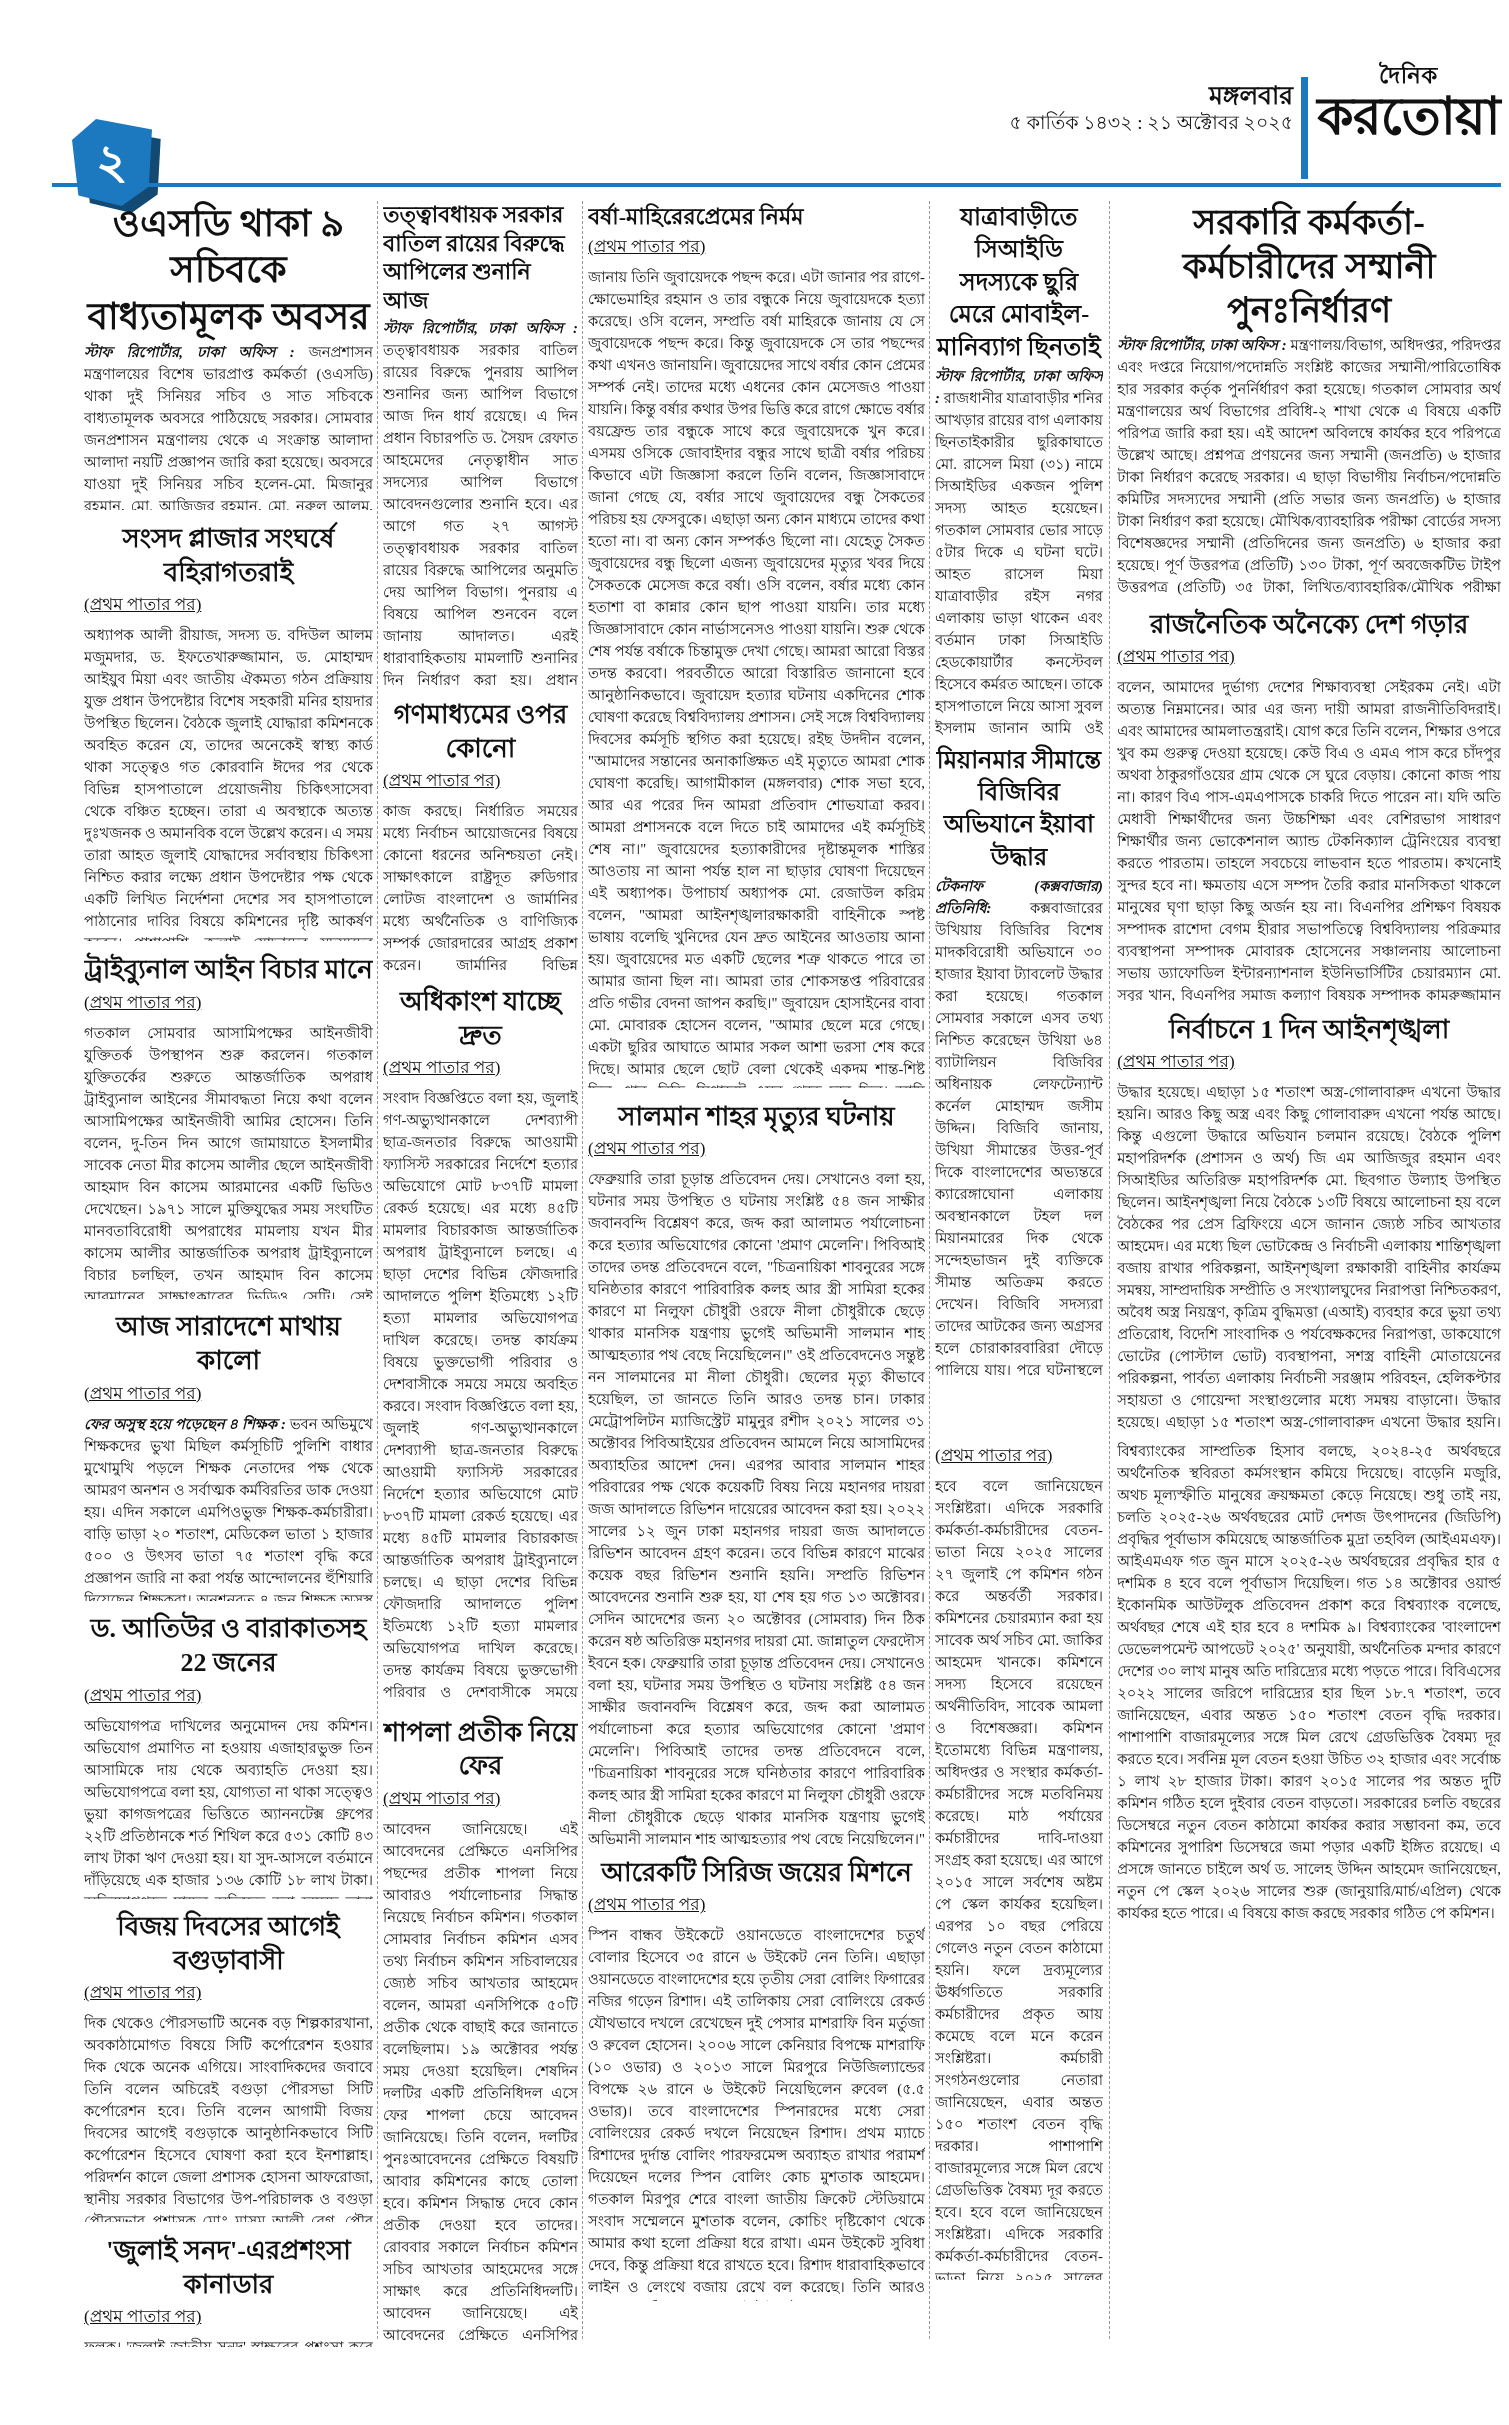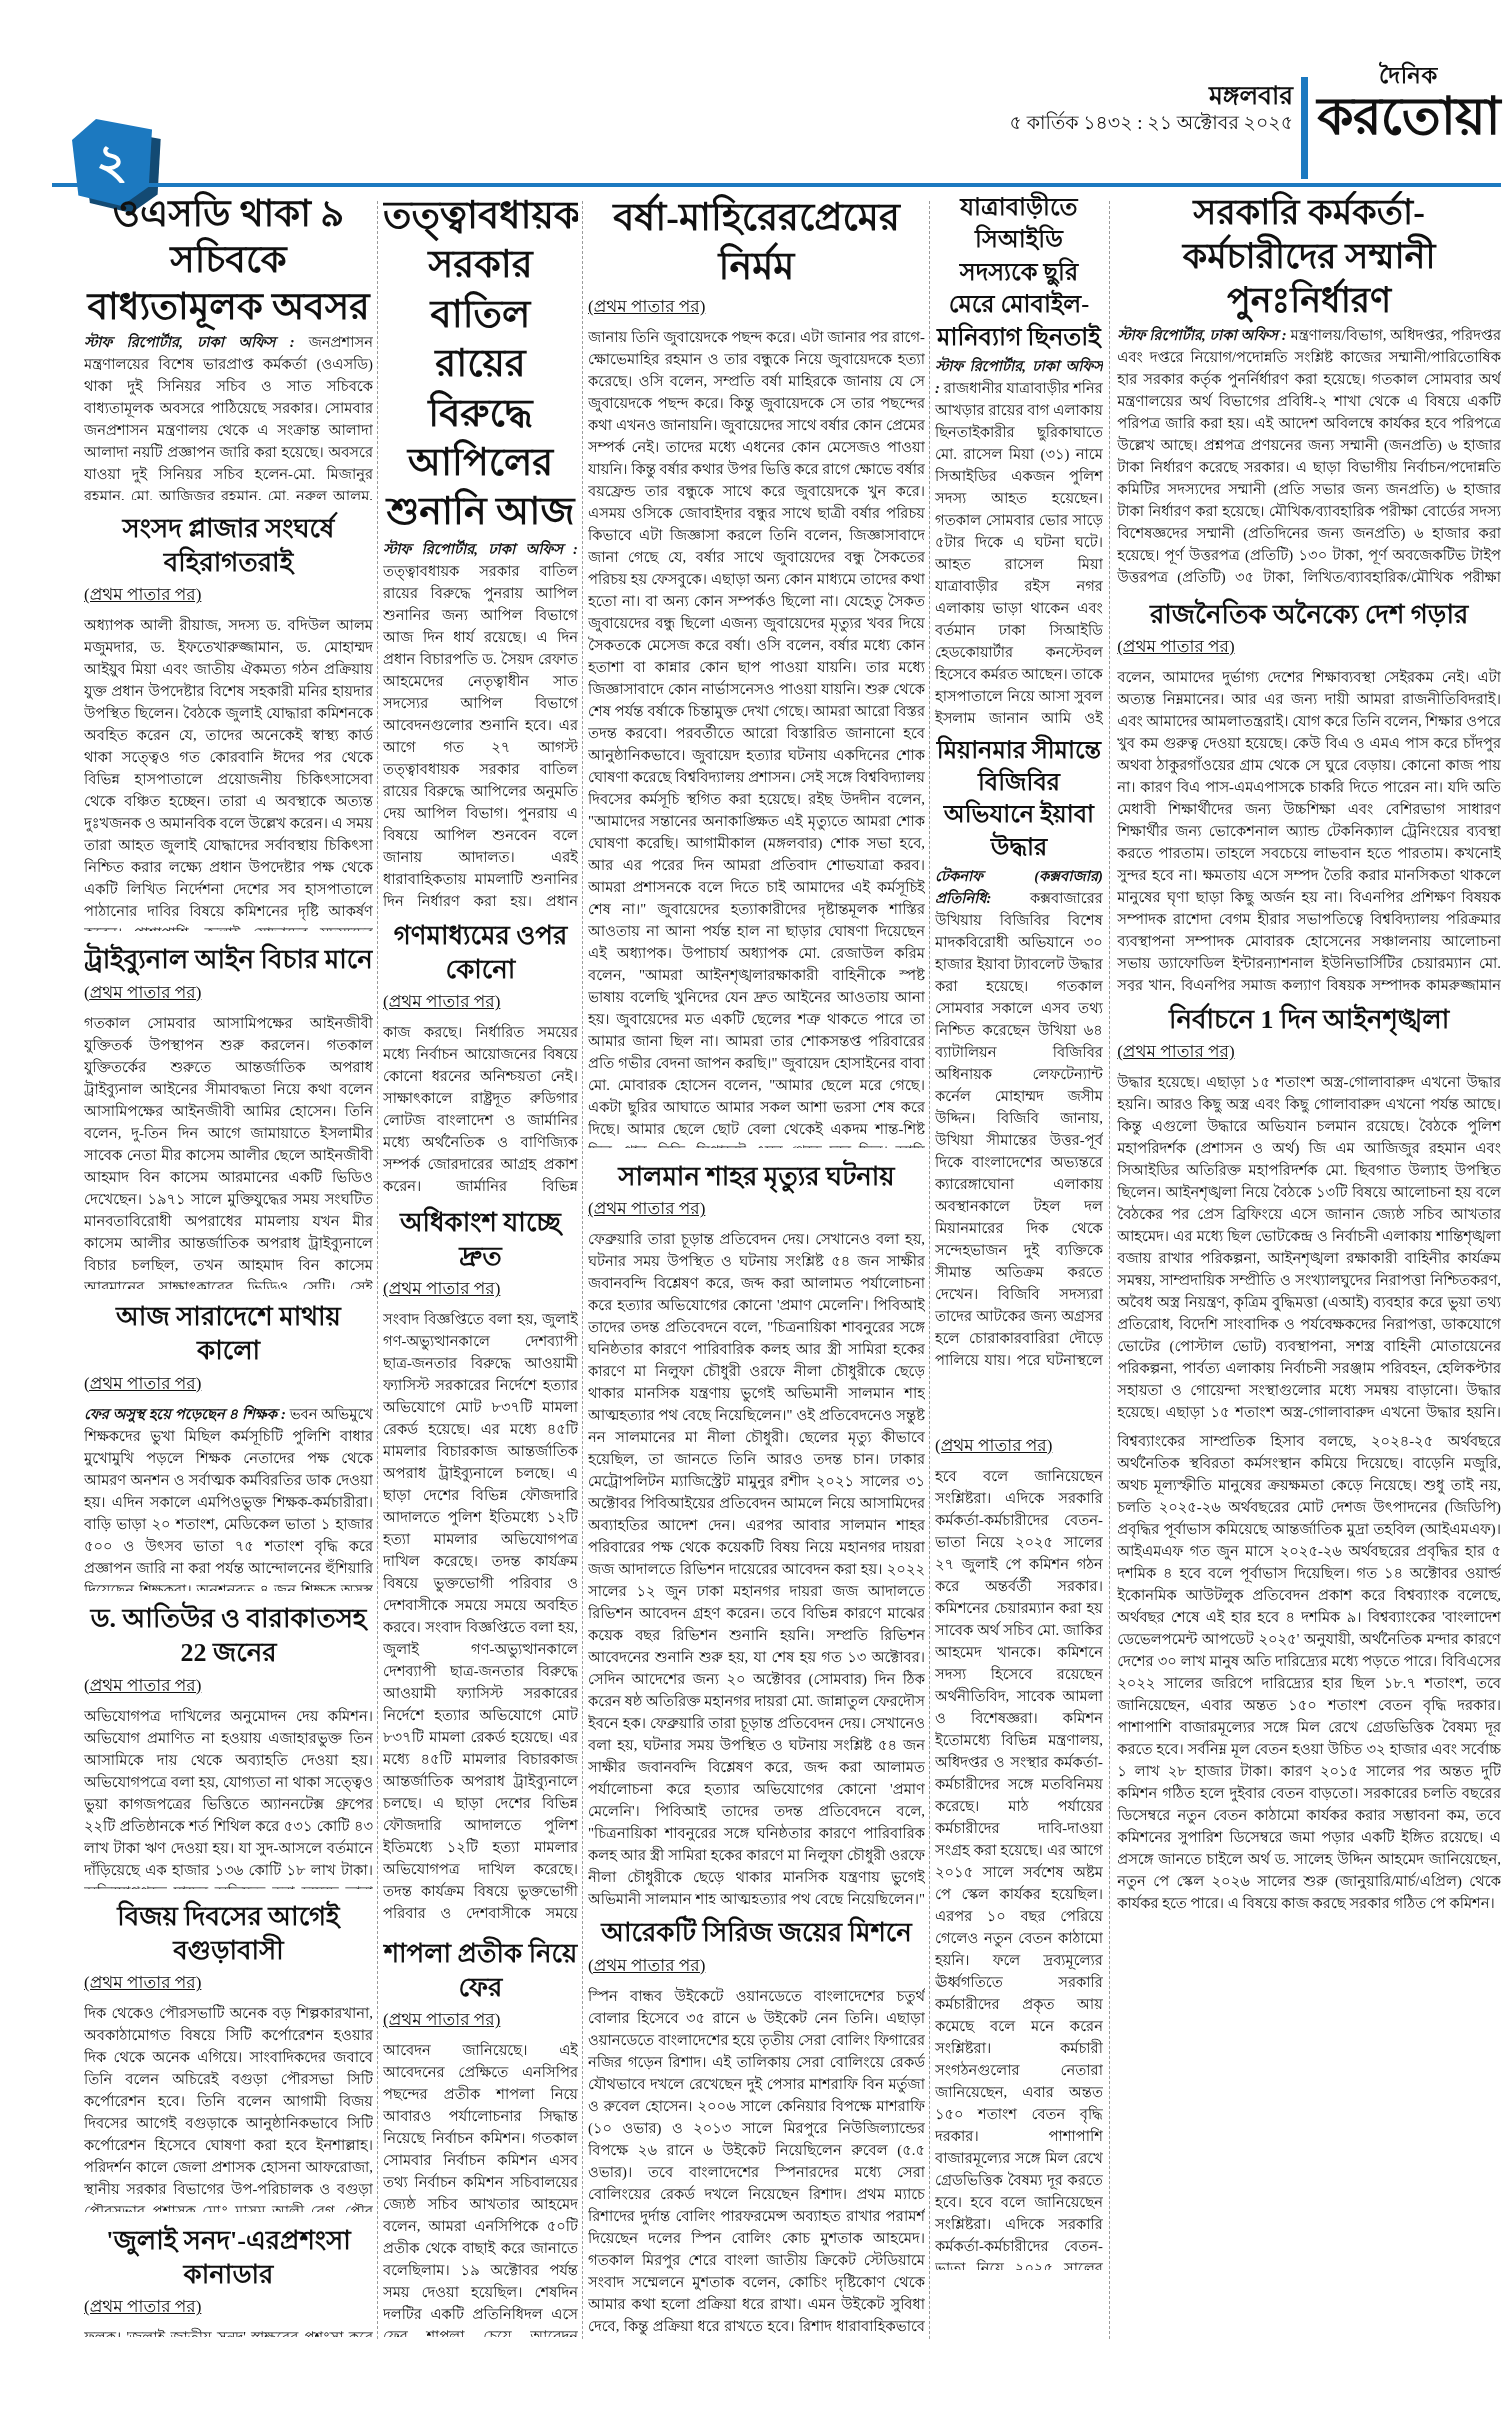--- a/index.html
+++ b/index.html
@@ -16,27 +16,27 @@
   #top-rule{position:absolute;left:52px;top:183px;width:1449px;height:4.2px;background:#1c79c0;}
   #date-block{position:absolute;right:216px;top:80px;text-align:right;line-height:1.25;}
   #date-block .wd{font-size:25px;font-weight:bold;}
   #date-block .dt{font-size:19px;}
   #mast-bar{position:absolute;right:201px;top:77px;width:6.7px;height:102px;background:#1c79c0;}
   #mast{position:absolute;right:8.4px;top:65px;width:184px;text-align:center;line-height:1;}
   #mast .t1{font-size:22.6px;font-weight:bold;letter-spacing:0.8px;}
   #mast .t2{font-size:52px;font-weight:bold;letter-spacing:-0.8px;margin-top:3.4px;}
   
   .vsep{position:absolute;top:201px;height:2138px;width:0;border-left:0.8px dashed #9a9a9a;}
-  .col{position:absolute;top:191px;overflow:hidden;}
+  .col{position:absolute;top:201px;overflow:hidden;}
   #c1{left:84px;width:289px;height:2146px;}
   #c2{left:383px;width:195px;height:2146px;}
   #c3{left:588px;width:337px;height:2146px;}
   #cR{left:935px;width:566px;height:2146px;}
   .h-xl{font-size:37px;font-weight:bold;text-align:center;line-height:1.25;margin:0 0 1.7px 0;}
-  .h-lg{font-size:38px;font-weight:bold;text-align:center;line-height:1.3;margin:0 0 1.7px 0;}
+  .h-lg{font-size:22px;font-weight:bold;text-align:left;line-height:1.3;margin:0 0 1.7px 0;}
   .h-md{font-size:26px;font-weight:bold;text-align:center;line-height:1.3;margin:11.7px 0 0 0;}
   .h-sm{font-size:24px;font-weight:bold;text-align:center;line-height:1.35;margin:0 0 1.7px 0;}
   .cont{font-size:17px;text-align:left;margin:1.7px 0 5px 0;text-decoration:underline;}
   .body{font-size:14.7px;line-height:22px;text-align:justify;overflow:hidden;}
   .byline{font-weight:bold;font-style:italic;}
   .boldlead{font-weight:bold;font-style:italic;}
   
   #r-top{display:flex;height:1239px;overflow:hidden;}
   #r4{width:168px;margin-right:14.3px;overflow:hidden;}
   #r5{width:384px;overflow:hidden;}

